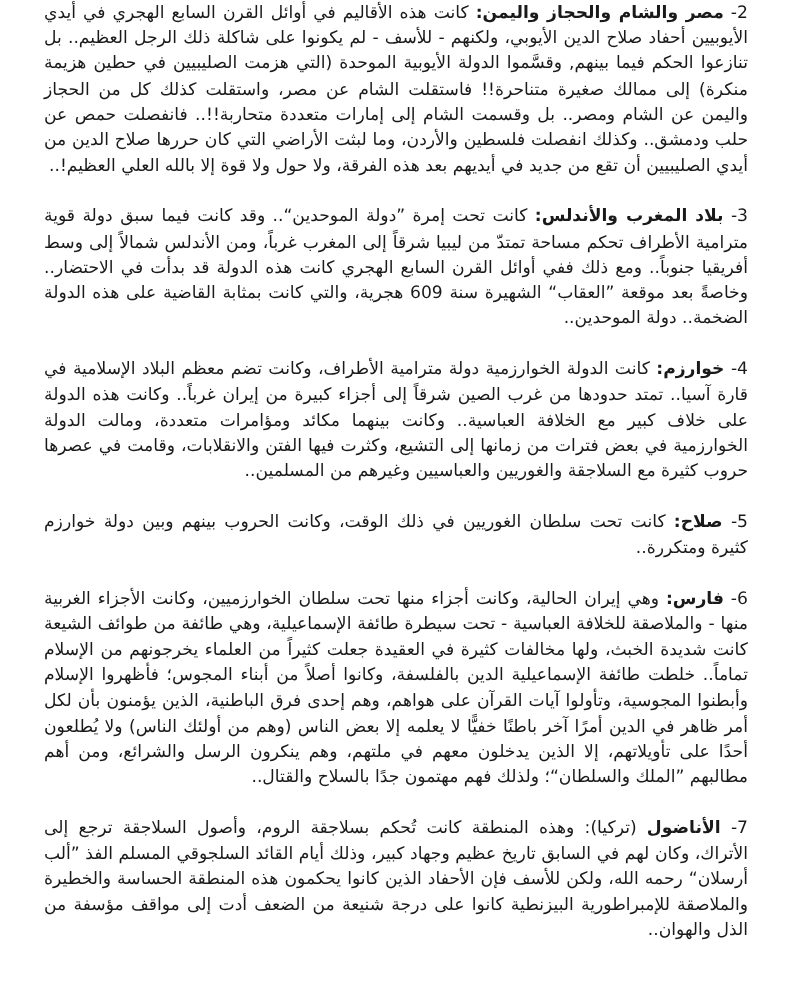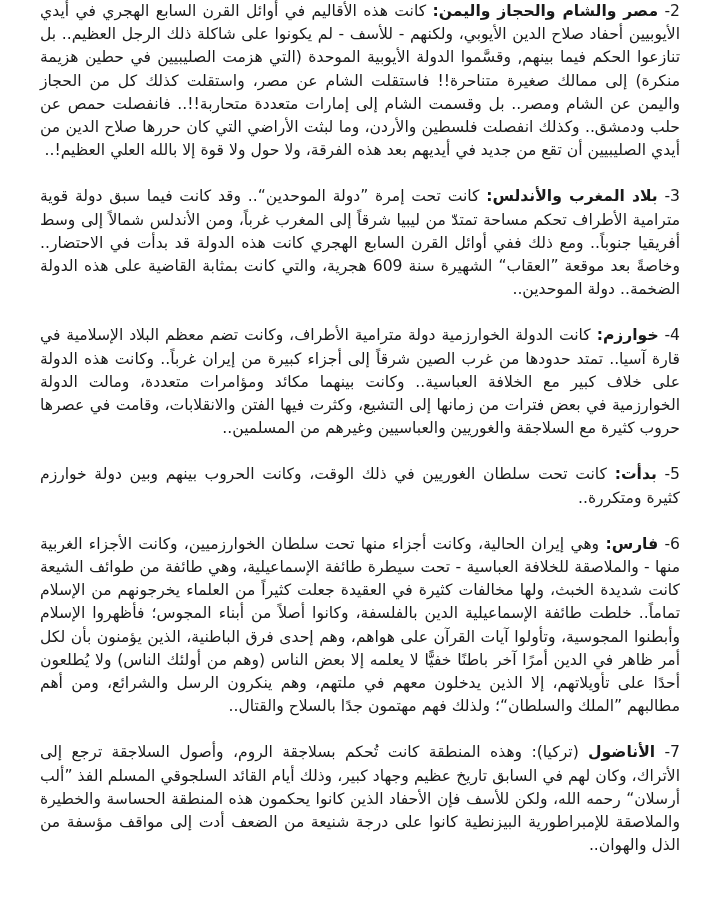--- a/index.html
+++ b/index.html
@@ -58,21 +58,21 @@
 
   <div class="gap-lg"></div>
 
   <div class="section">
     <p><span>4- </span><span class="heading">خوارزم:</span><span> كانت الدولة الخوارزمية دولة مترامية الأطراف، وكانت تضم معظم البلاد الإسلامية في قارة آسيا.. تمتد حدودها من غرب الصين شرقاً إلى أجزاء كبيرة من إيران غرباً.. وكانت هذه الدولة على خلاف كبير مع الخلافة العباسية.. وكانت بينهما مكائد ومؤامرات متعددة، ومالت الدولة الخوارزمية في بعض فترات من زمانها إلى التشيع، وكثرت فيها الفتن والانقلابات، وقامت في عصرها حروب كثيرة مع السلاجقة والغوريين والعباسيين وغيرهم من المسلمين..</span></p>
   </div>
 
   <div class="gap-lg"></div>
 
   <div class="section">
-    <p><span>5- </span><span class="heading">بدأت:</span><span> كانت تحت سلطان الغوريين في ذلك الوقت، وكانت الحروب بينهم وبين دولة خوارزم كثيرة ومتكررة..</span></p>
+    <p><span>5- </span><span class="heading">صلاح:</span><span> كانت تحت سلطان الغوريين في ذلك الوقت، وكانت الحروب بينهم وبين دولة خوارزم كثيرة ومتكررة..</span></p>
   </div>
 
   <div class="gap-lg"></div>
 
   <div class="section">
     <p><span>6- </span><span class="heading">فارس:</span><span> وهي إيران الحالية، وكانت أجزاء منها تحت سلطان الخوارزميين، وكانت الأجزاء الغربية منها - والملاصقة للخلافة العباسية - تحت سيطرة طائفة الإسماعيلية، وهي طائفة من طوائف الشيعة كانت شديدة الخبث، ولها مخالفات كثيرة في العقيدة جعلت كثيراً من العلماء يخرجونهم من الإسلام تماماً.. خلطت طائفة الإسماعيلية الدين بالفلسفة، وكانوا أصلاً من أبناء المجوس؛ فأظهروا الإسلام وأبطنوا المجوسية، وتأولوا آيات القرآن على هواهم، وهم إحدى فرق الباطنية، الذين يؤمنون بأن لكل أمر ظاهر في الدين أمرًا آخر باطنًا خفيًّا لا يعلمه إلا بعض الناس (وهم من أولئك الناس) ولا يُطلعون أحدًا على تأويلاتهم، إلا الذين يدخلون معهم في ملتهم، وهم ينكرون الرسل والشرائع، ومن أهم مطالبهم ”الملك والسلطان“؛ ولذلك فهم مهتمون جدًا بالسلاح والقتال..</span></p>
   </div>
 
   <div class="gap-lg"></div>
 

